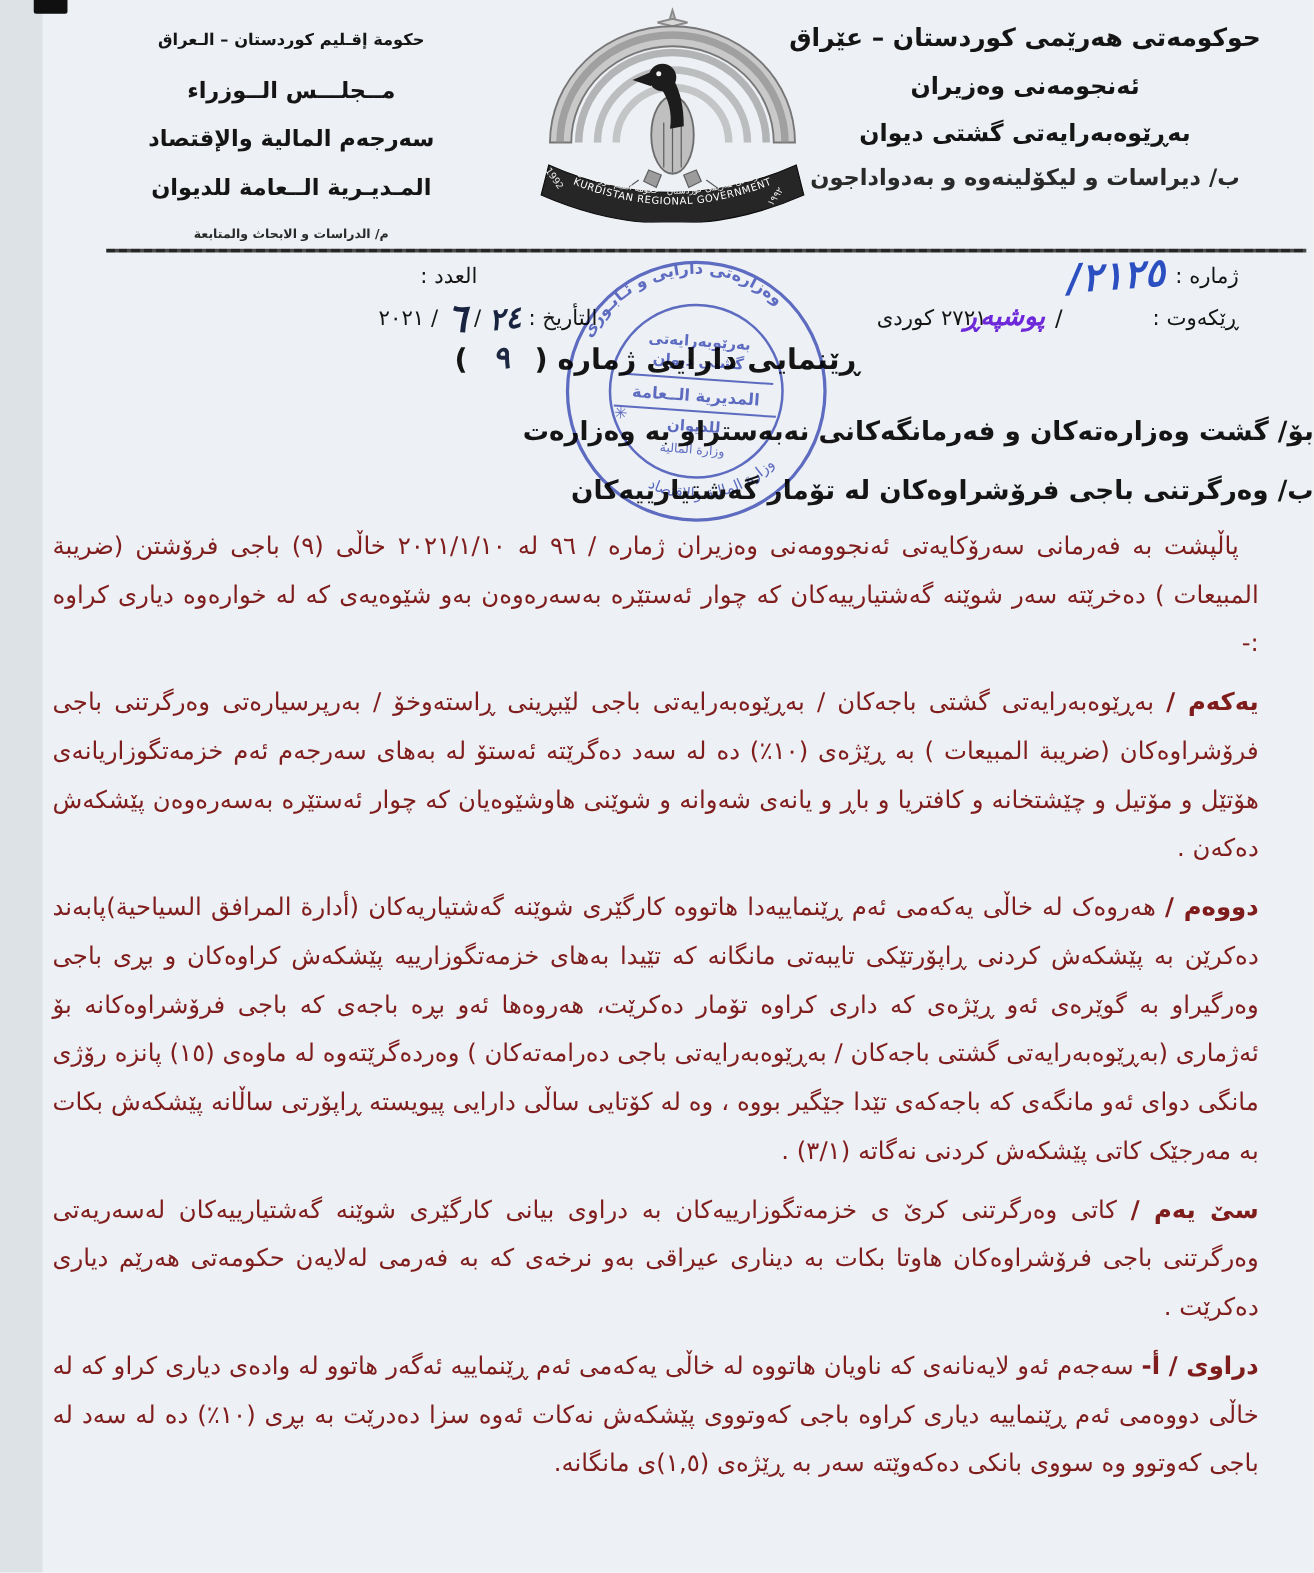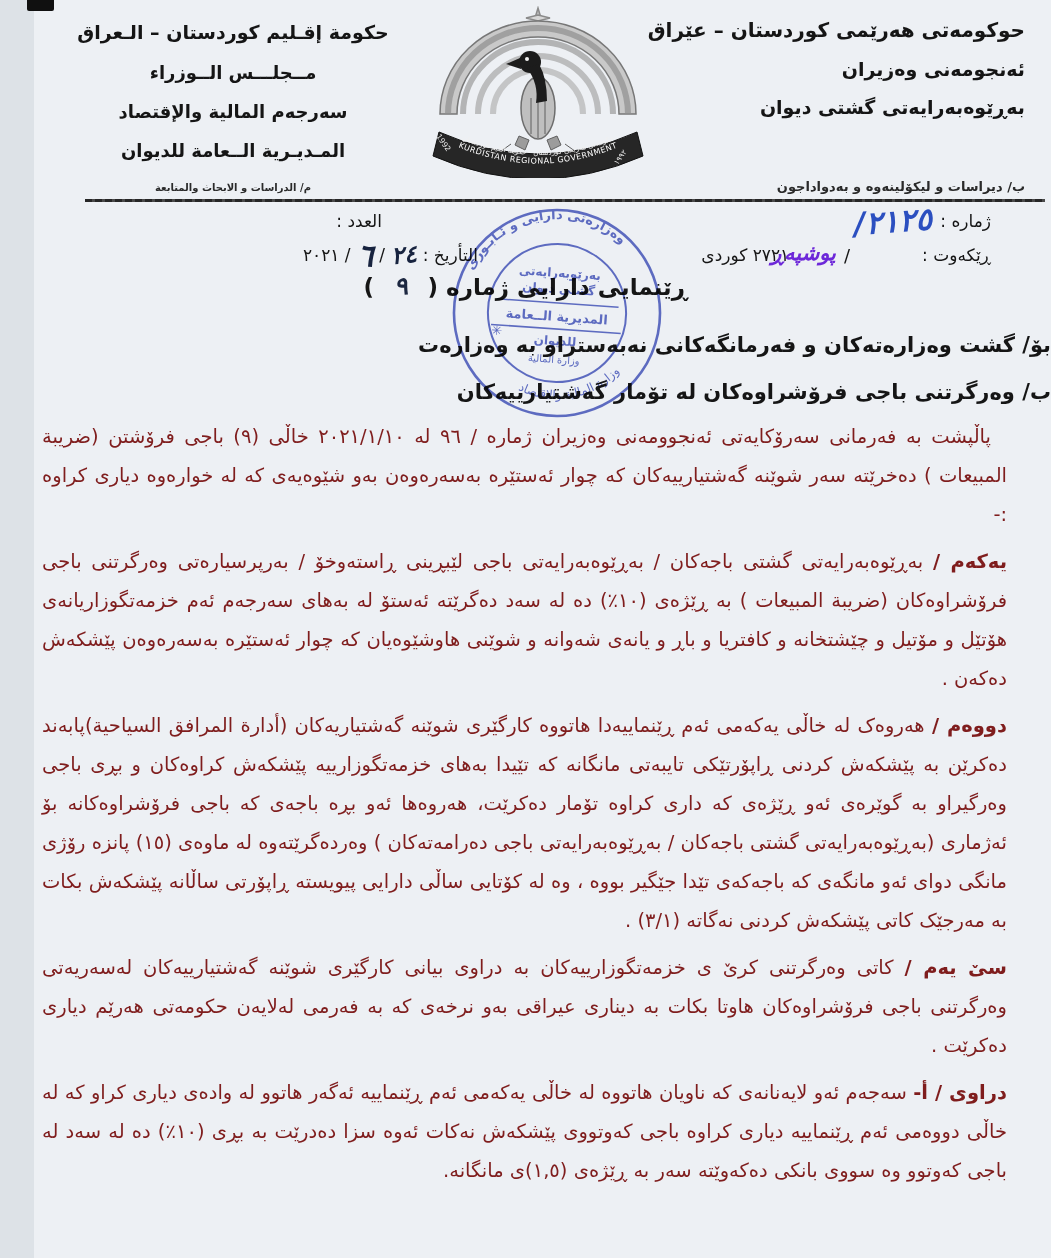--- a/index.html
+++ b/index.html
@@ -7,26 +7,26 @@
     width:1051px;height:1258px;position:relative;overflow:hidden;
     background:#edf0f4;
     font-family:"DejaVu Sans", sans-serif;
     color:#151515;
     direction:rtl;
   }
   .scan-band{position:absolute;left:0;top:0;width:34px;height:100%;background:#dde2e7;}
   .scan-mark{position:absolute;left:27px;top:0;width:27px;height:11px;background:#101010;border-radius:0 0 2px 2px;}
 
   
-  .hdr-right{position:absolute;top:10px;right:26px;width:410px;font-weight:bold;}
+  .hdr-right{position:absolute;top:10px;right:26px;width:410px;text-align:center;font-weight:bold;}
   .hdr-right .l1{font-size:20px;line-height:40px;}
   .hdr-right .l {font-size:19px;line-height:38px;}
-  .hdr-right .l5{font-size:13px;line-height:34px;font-weight:600;color:#2a2a2a;margin-top:44px;}
+  .hdr-right .l5{font-size:18px;line-height:34px;font-weight:600;color:#2a2a2a;}
   .hdr-left{position:absolute;top:12px;left:58px;width:350px;text-align:center;font-weight:bold;}
-  .hdr-left .l1{font-size:19px;line-height:41px;}
+  .hdr-left .l1{font-size:13px;line-height:41px;}
   .hdr-left .l {font-size:18px;line-height:39px;}
   .hdr-left .l5{font-size:10px;line-height:36px;font-weight:600;color:#2a2a2a;}
 
   .emblem{position:absolute;left:423px;top:6px;width:230px;height:172px;}
 
   .rule{position:absolute;top:199px;left:85px;right:6px;height:3px;
         background:repeating-linear-gradient(90deg,#262626 0 7px,#4a4a4a 7px 10px);}
 
   
   .fields-right{position:absolute;top:204px;right:60px;width:360px;font-size:17px;}

